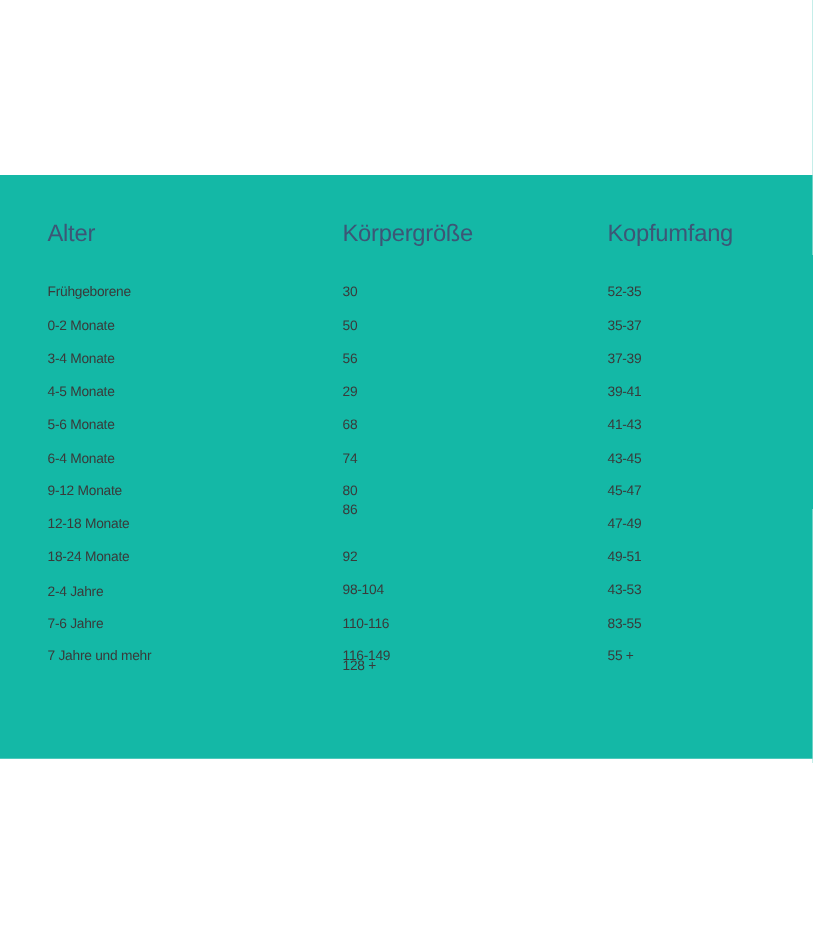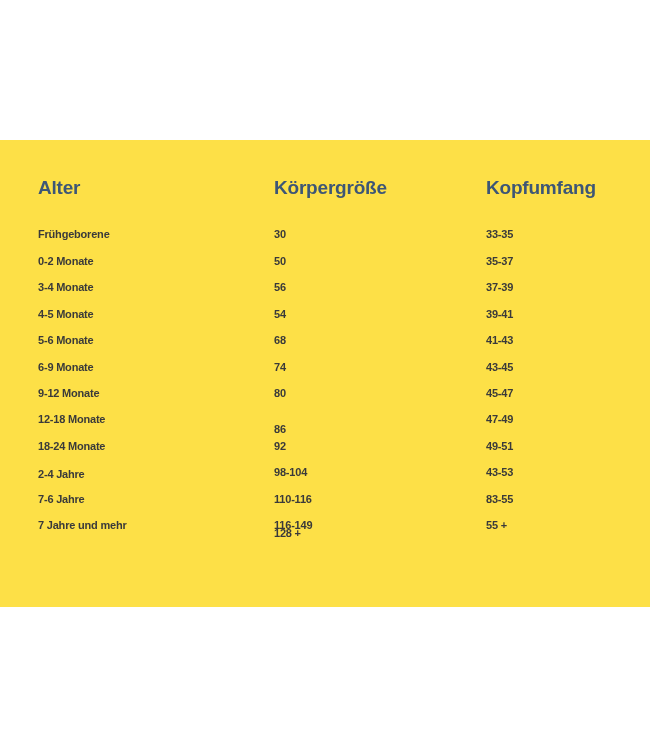--- a/index.html
+++ b/index.html
@@ -13,22 +13,21 @@
       position: relative;
       overflow: hidden;
       font-family: "Liberation Sans", "DejaVu Sans", sans-serif;
     }
     .panel {
       position: absolute;
       left: 0;
       top: 140px;
       width: 650px;
       height: 467px;
-      background: #fde047;
-      font-weight: bold;
+      background: #14b8a6;
     }
     .col {
       position: absolute;
       top: 0;
     }
     .col-alter { left: 38px; }
     .col-groesse { left: 274px; }
     .col-kopf { left: 486px; }
     .hdr {
       position: absolute;
@@ -50,49 +49,49 @@
 <body>
 
 <div class="panel">
   <div class="col col-alter">
     <div class="hdr">Alter</div>
     <div class="cell" style="top:88px">Frühgeborene</div>
     <div class="cell" style="top:115px">0-2 Monate</div>
     <div class="cell" style="top:141px">3-4 Monate</div>
     <div class="cell" style="top:168px">4-5 Monate</div>
     <div class="cell" style="top:194px">5-6 Monate</div>
-    <div class="cell" style="top:221px">6-9 Monate</div>
+    <div class="cell" style="top:221px">6-4 Monate</div>
     <div class="cell" style="top:247px">9-12 Monate</div>
     <div class="cell" style="top:273px">12-18 Monate</div>
     <div class="cell" style="top:300px">18-24 Monate</div>
     <div class="cell" style="top:328px">2-4 Jahre</div>
     <div class="cell" style="top:353px">7-6 Jahre</div>
     <div class="cell" style="top:379px">7 Jahre und mehr</div>
   </div>
 
   <div class="col col-groesse">
     <div class="hdr">Körpergröße</div>
     <div class="cell" style="top:88px">30</div>
     <div class="cell" style="top:115px">50</div>
     <div class="cell" style="top:141px">56</div>
-    <div class="cell" style="top:168px">54</div>
+    <div class="cell" style="top:168px">29</div>
     <div class="cell" style="top:194px">68</div>
     <div class="cell" style="top:221px">74</div>
     <div class="cell" style="top:247px">80</div>
-    <div class="cell" style="top:283px">86</div>
+    <div class="cell" style="top:262px">86</div>
     <div class="cell" style="top:300px">92</div>
     <div class="cell" style="top:326px">98-104</div>
     <div class="cell" style="top:353px">110-116</div>
     <div class="cell" style="top:379px">116-149</div>
     <div class="cell" style="top:387px">128 +</div>
   </div>
 
   <div class="col col-kopf">
     <div class="hdr">Kopfumfang</div>
-    <div class="cell" style="top:88px">33-35</div>
+    <div class="cell" style="top:88px">52-35</div>
     <div class="cell" style="top:115px">35-37</div>
     <div class="cell" style="top:141px">37-39</div>
     <div class="cell" style="top:168px">39-41</div>
     <div class="cell" style="top:194px">41-43</div>
     <div class="cell" style="top:221px">43-45</div>
     <div class="cell" style="top:247px">45-47</div>
     <div class="cell" style="top:273px">47-49</div>
     <div class="cell" style="top:300px">49-51</div>
     <div class="cell" style="top:326px">43-53</div>
     <div class="cell" style="top:353px">83-55</div>

